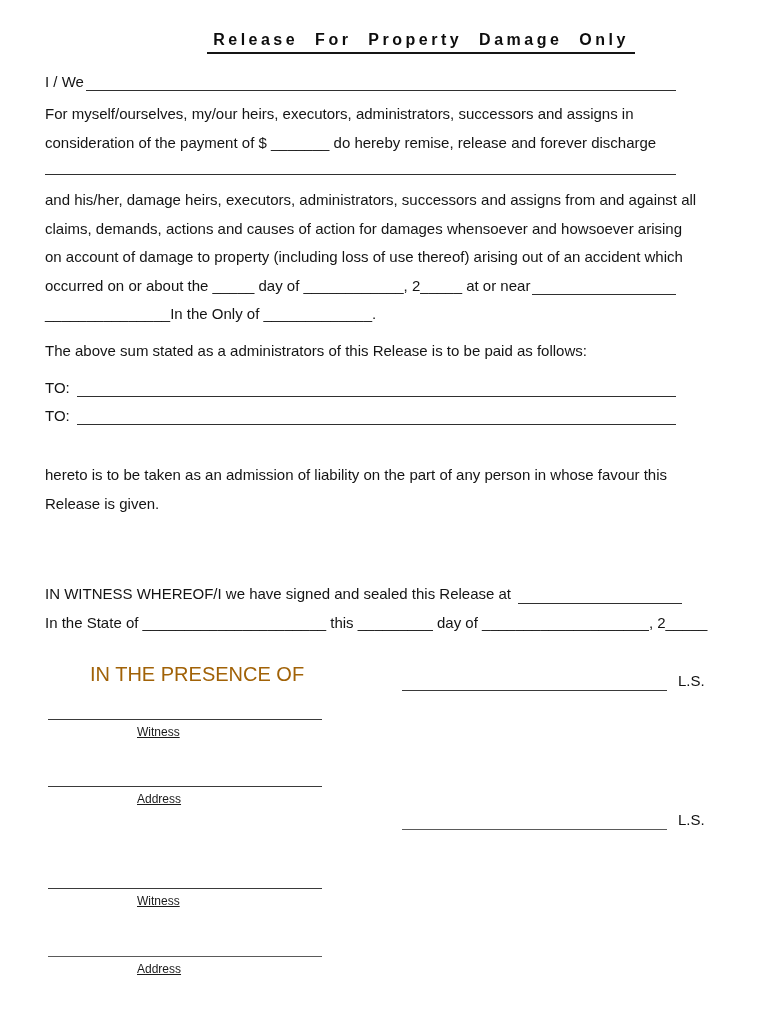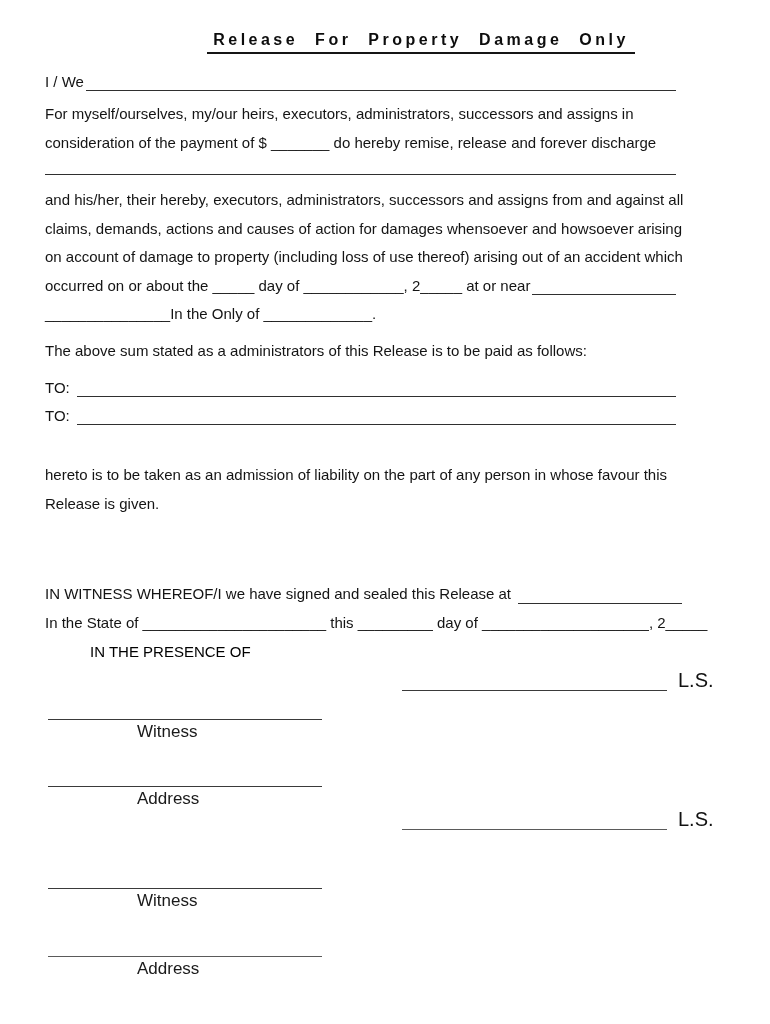--- a/index.html
+++ b/index.html
@@ -17,23 +17,23 @@
     border-bottom:2px solid #151515; padding:0 6px 3px 6px;
   }
   .flex-row { display:flex; align-items:flex-end; }
   .fill {
     flex:1; border-bottom:1.6px solid #2f2f2f; margin-bottom:5px; margin-left:2px;
   }
   .fill.gap { margin-left:7px; }
   .rule { border-bottom:1.6px solid #2f2f2f; height:0; }
   .sigline { border-bottom:1.8px solid #3a3a3a; height:0; }
   .sigline.gray { border-bottom-color:#5a5a5a; }
-  .small-label { font-size:17px; color:#1a1a1a; line-height:12px; white-space:nowrap; }
-  .ls { font-size:20px; color:#111; line-height:15px; }
-  .presence { font-size:15px; color:#000000; white-space:nowrap; }
+  .small-label { font-size:12px; color:#1a1a1a; line-height:12px; white-space:nowrap;text-decoration:underline; }
+  .ls { font-size:15px; color:#111; line-height:15px; }
+  .presence { font-size:20px; color:#a16207; white-space:nowrap;margin-top:20px; }
   
   #row-iwe       { top:74px;  left:45px; width:631px; height:22px; }
   #para-opening  { top:100px; left:45px; width:700px; }
   #rule-name     { top:174px; left:45px; width:631px; }
   #para-release  { top:186px; left:45px; width:631px; }
   #row-accident  { height:28.5px; }
   #para-sum      { top:337px; left:45px; width:700px; }
   #row-to-1      { top:377px; left:45px; width:631px; height:25px; }
   #row-to-2      { top:405px; left:45px; width:631px; height:25px; }
   #para-agree    { top:461px; left:45px; width:700px; }
@@ -68,21 +68,21 @@
   </div>
 
   <div class="abs flex-row" id="row-iwe">
     <span class="line">I / We</span>
     <span class="fill"></span>
   </div>
 
   <div class="abs rule" id="rule-name"></div>
 
   <div class="abs" id="para-release">
-    <div class="line">and his/her, their hereby, executors, administrators, successors and assigns from and against all</div>
+    <div class="line">and his/her, damage heirs, executors, administrators, successors and assigns from and against all</div>
     <div class="line">claims, demands, actions and causes of action for damages whensoever and howsoever arising</div>
     <div class="line">on account of damage to property (including loss of use thereof) arising out of an accident which</div>
     <div class="flex-row" id="row-accident">
       <span class="line">occurred on or about the _____ day of ____________, 2_____ at or near</span>
       <span class="fill"></span>
     </div>
     <div class="line">_______________In the Only of _____________.</div>
   </div>
 
   <div class="abs" id="para-sum">

